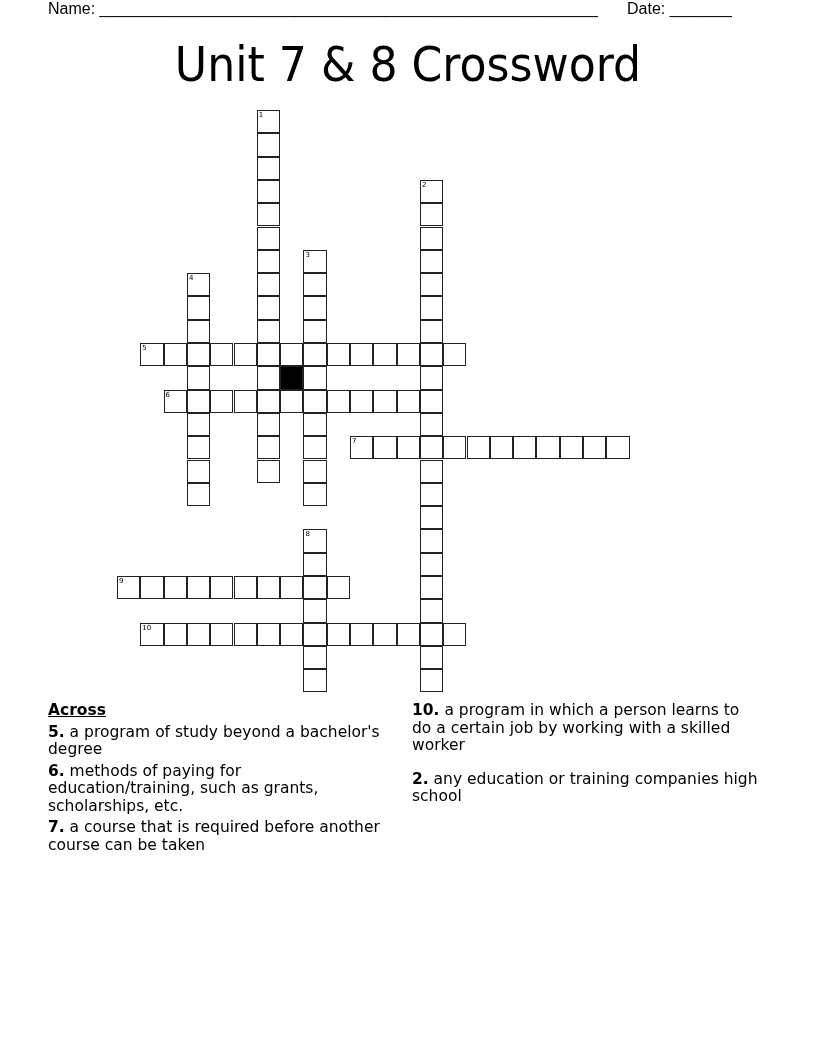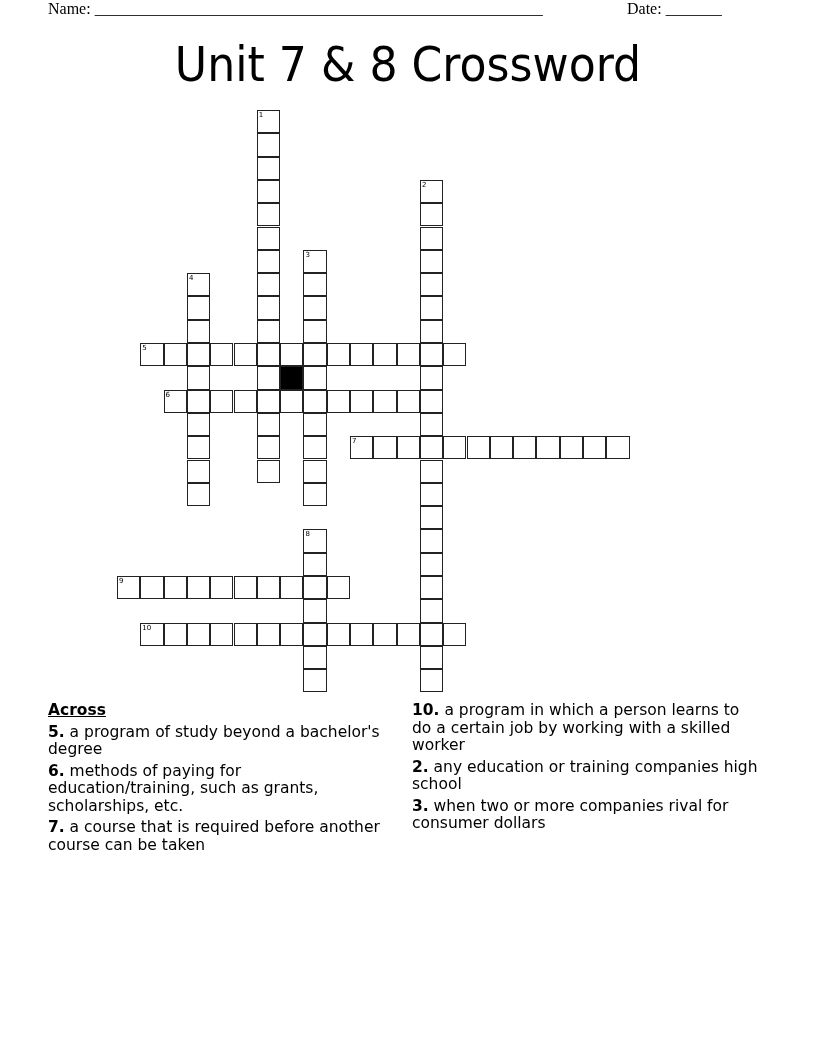--- a/index.html
+++ b/index.html
@@ -1,17 +1,17 @@
 <!DOCTYPE html>
 <html><head>
 <meta charset="utf-8">
 <style>
   html, body { margin:0; padding:0; background:#fff; }
   body { width:816px; height:1056px; position:relative; overflow:hidden; font-family:"DejaVu Sans", sans-serif; color:#000; }
-  .header-line { position:absolute; top:0; left:48px; width:700px; height:20px; font-family:Liberation Serif, serif; font-size:16px; line-height:18px; }
+  .header-line { position:absolute; top:0; left:48px; width:700px; height:20px; font-family:Liberation Sans, sans-serif; font-size:16px; line-height:18px; }
   .header-line .name-label { position:absolute; left:0; top:0; }
   .header-line .date-label { position:absolute; left:579px; top:0; }
   .title { position:absolute; top:34px; left:0; width:816px; text-align:center; font-family:"DejaVu Sans", sans-serif; font-size:48px; line-height:60px; transform:scaleX(0.92); }
   #grid { position:absolute; left:0; top:0; width:816px; height:700px; }
   .cell { position:absolute; width:23.3px; height:23.3px; box-sizing:border-box; border:1.3px solid #222; background:#fff; }
   .cell.black { background:#000; }
   .cell .num { position:absolute; left:1px; top:0; font-size:7px; line-height:8px; font-family:"DejaVu Sans", sans-serif; }
   .clues { position:absolute; top:702px; font-size:15.5px; line-height:17.5px; }
   .clues.left { left:48px; width:345px; }
   .clues.right { left:412px; width:350px; }
@@ -170,16 +170,15 @@
   </div>
 
 <div class="clues left">
   <div class="clue-heading">Across</div>
   <div class="clue"><b>5.</b><span> a program of study beyond a bachelor's degree</span></div>
   <div class="clue"><b>6.</b><span> methods of paying for education/training, such as grants, scholarships, etc.</span></div>
   <div class="clue" style="margin-bottom:9px"><b>7.</b><span> a course that is required before another course can be taken</span></div>
 </div>
 
 <div class="clues right">
-  <div class="clue" style="margin-bottom:4px"><b>10.</b><span> a program in which a person learns to do a certain job by working with a skilled worker</span></div>
+  <div class="clue" style="margin-bottom:16px"><b>10.</b><span> a program in which a person learns to do a certain job by working with a skilled worker</span></div>
   <div class="clue"><b>2.</b><span> any education or training companies high school</span></div>
-  <div class="clue" style="margin-bottom:1px"><b>3.</b><span> when two or more companies rival for consumer dollars</span></div>
 </div>
 
 </body></html>

